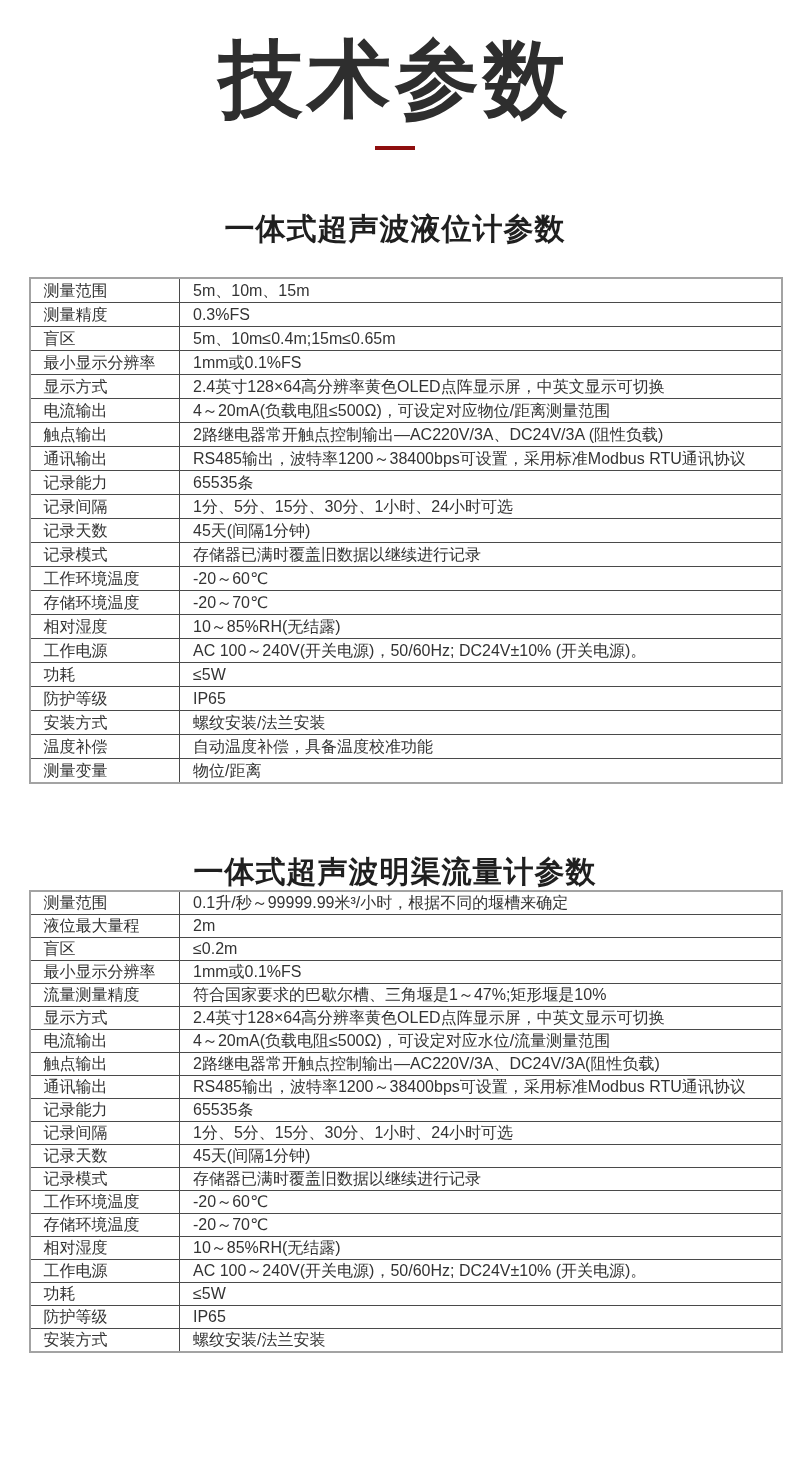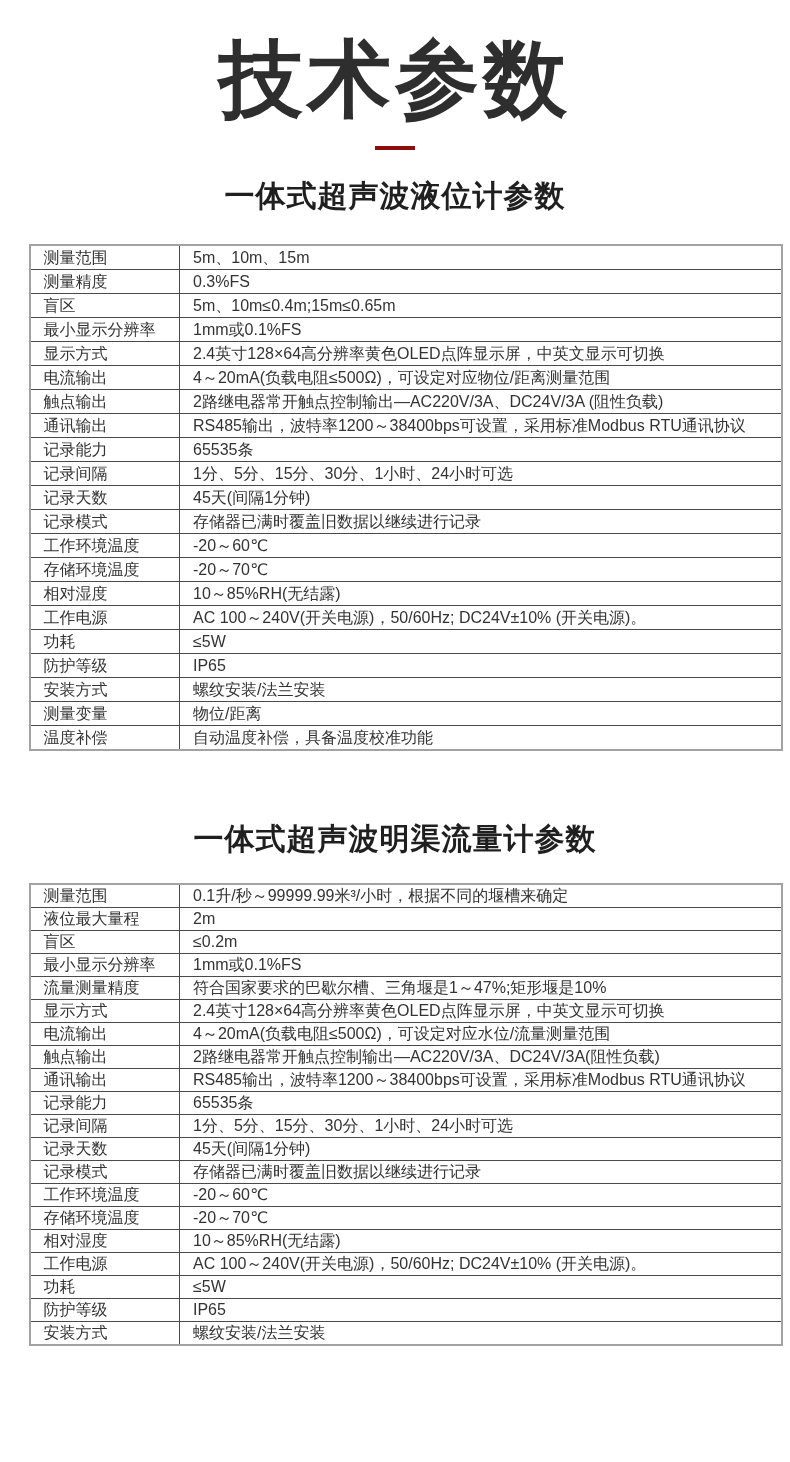--- a/index.html
+++ b/index.html
@@ -35,22 +35,22 @@
   }
   .section-heading {
     margin: 0;
     text-align: center;
     font-size: 30px;
     line-height: 1.2;
     font-weight: bold;
     color: #1f1f1f;
     letter-spacing: 1px;
   }
-  .heading-1 { margin-top: 28px; margin-bottom: 30px; }
-  .heading-2 { margin-top: 70px; margin-bottom: 26px; }
+  .heading-1 { margin-top: 61px; margin-bottom: 30px; }
+  .heading-2 { margin-top: 70px; }
 
   table.spec-table {
     width: 754px;
     margin: 0 auto;
     border-collapse: collapse;
     table-layout: fixed;
     border: 2px solid #a3a3a3;
   }
   table.spec-table td {
     border: 1px solid #4a4a4a;
@@ -152,26 +152,26 @@
           </tr>
           <tr>
             <td class="spec-label">防护等级</td>
             <td class="spec-value">IP65</td>
           </tr>
           <tr>
             <td class="spec-label">安装方式</td>
             <td class="spec-value">螺纹安装/法兰安装</td>
           </tr>
           <tr>
+            <td class="spec-label">温度补偿</td>
+            <td class="spec-value">自动温度补偿，具备温度校准功能</td>
+          </tr>
+          <tr>
             <td class="spec-label">测量变量</td>
             <td class="spec-value">物位/距离</td>
-          </tr>
-          <tr>
-            <td class="spec-label">温度补偿</td>
-            <td class="spec-value">自动温度补偿，具备温度校准功能</td>
           </tr>
         </tbody>
     </table>
   </section>
 
   <section>
     <h2 class="section-heading heading-2">一体式超声波明渠流量计参数</h2>
     <table class="spec-table t2">
       <colgroup>
           <col style="width:150px">

